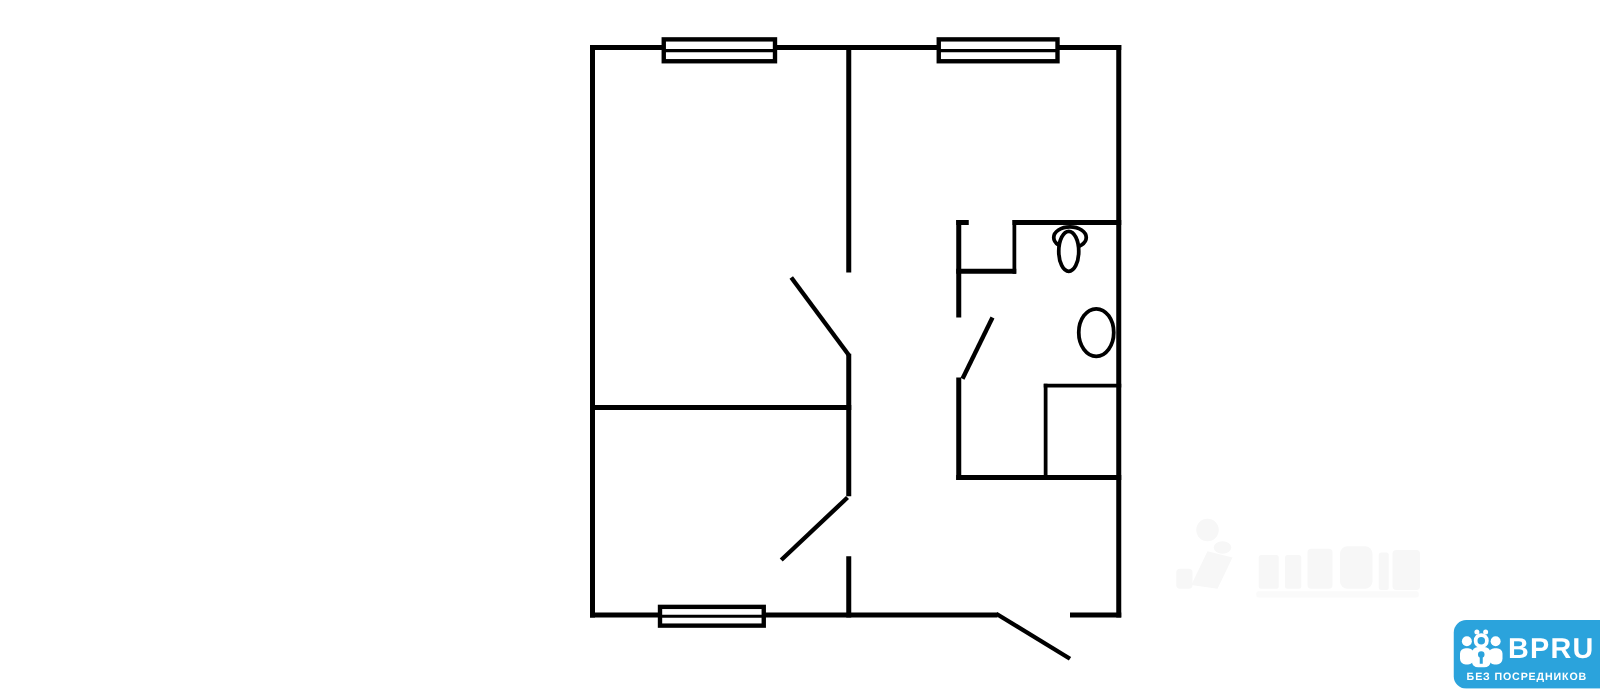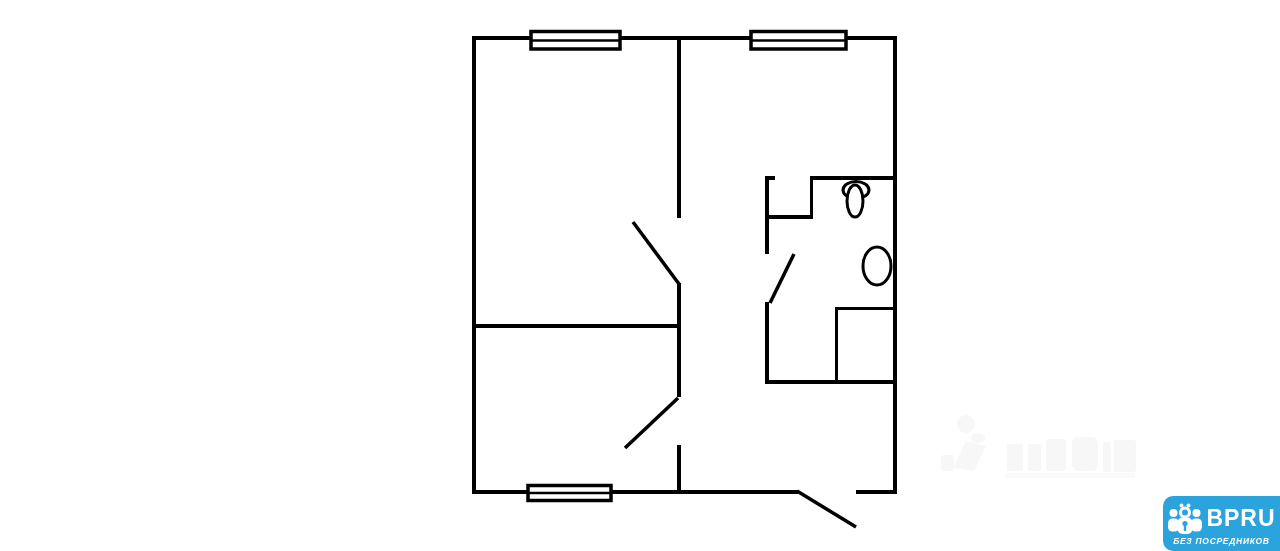--- a/index.html
+++ b/index.html
@@ -31,21 +31,20 @@
     letter-spacing:1px;
     color:#ffffff;
   }
   .logo-tagline{
     margin-top:2px;
     font-size:8.5px;
     font-weight:bold;
     letter-spacing:0.7px;
     white-space:nowrap;
     color:#ffffff;
-    font-style:italic;
   }
 </style>
 </head>
 <body>
 
 <div class="stage">
 
   <svg class="plan-svg" width="1280" height="551" viewBox="0 0 1280 551">
 
     <g fill="#f7f7f7">

